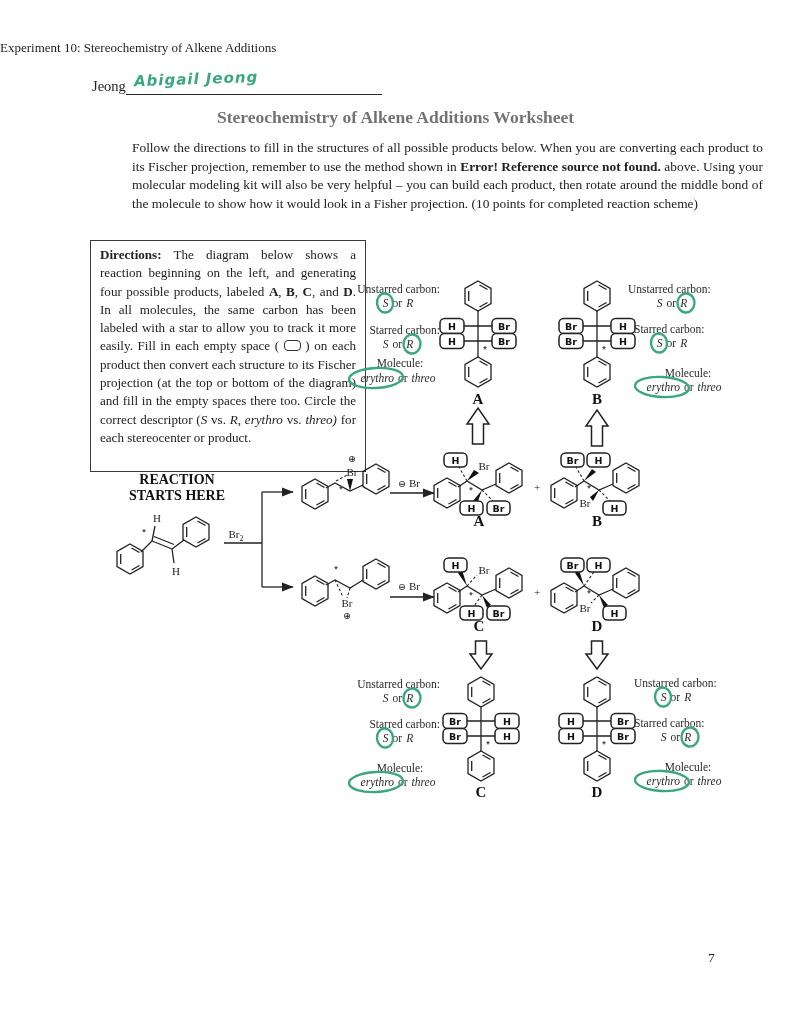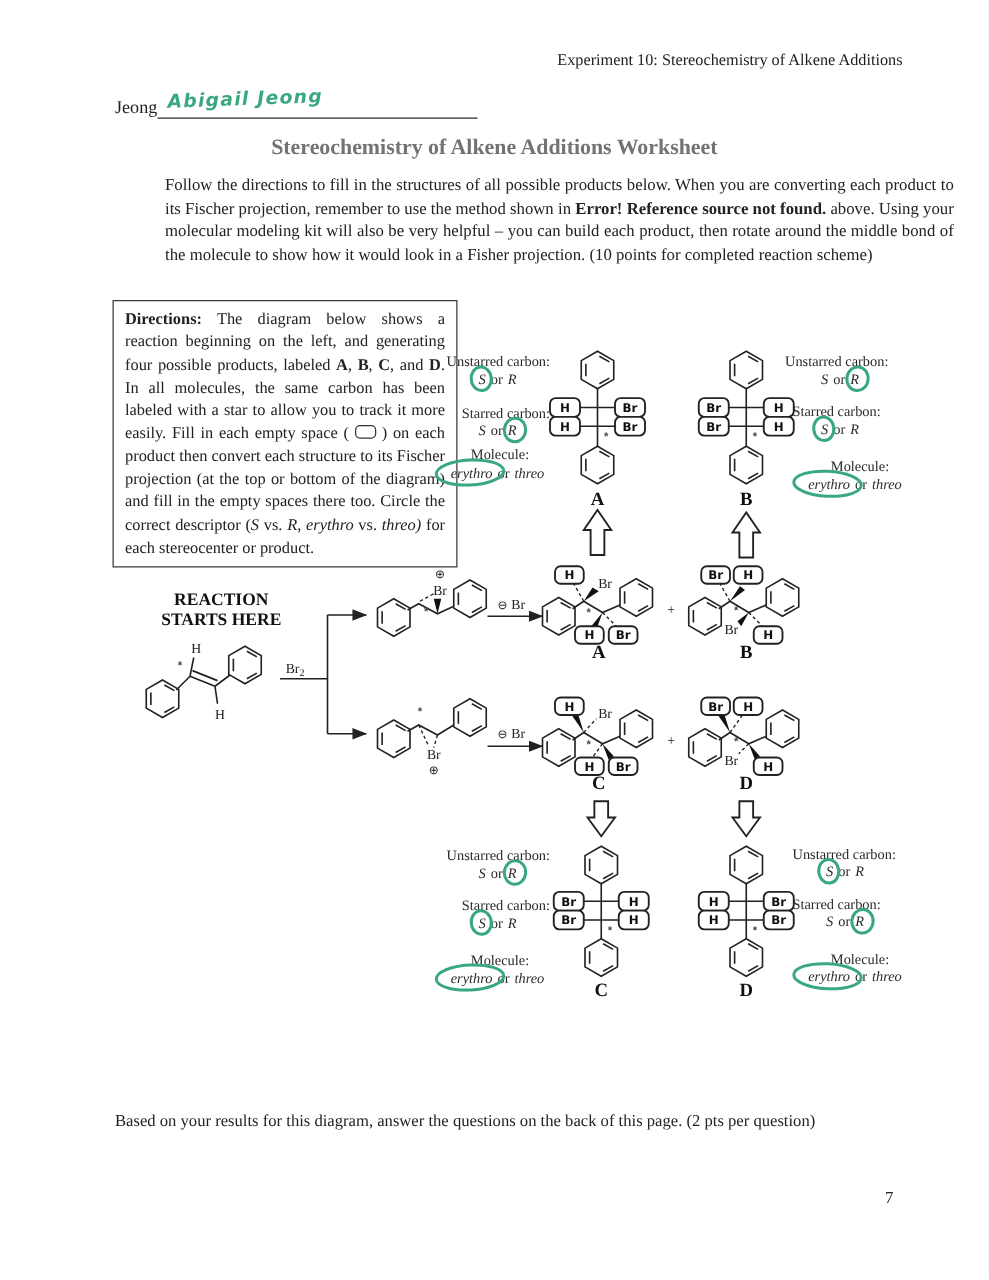--- a/index.html
+++ b/index.html
@@ -1,27 +1,27 @@
 <!DOCTYPE html>
 <html><head>
 <meta charset="utf-8">
 <style>
   html,body{margin:0;padding:0;background:#e8e8e8;}
   .page{position:relative;width:791px;height:1024px;background:#ffffff;margin:0 auto;
         font-family:"Liberation Serif",serif;color:#222;overflow:hidden;}
   .abs{position:absolute;}
-  .hdr{top:40px;left:0;width:722px;text-align:right;font-size:13px;color:#1d1d1d;}
+  .hdr{top:40px;left:0;width:722px;text-align:left;font-size:13px;color:#1d1d1d;}
   .namerow{top:76px;left:92px;font-size:14.5px;}
   .nameline{display:inline-block;width:256px;border-bottom:1.6px solid #2a2a2a;height:18px;position:relative;vertical-align:bottom;}
   .hand-name{position:absolute;left:8px;top:-6px;color:#3aa87f;
              font-family:"DejaVu Sans",sans-serif;font-weight:700;font-style:italic;
              font-size:15px;letter-spacing:1px;transform:rotate(-2deg);white-space:nowrap;}
   .title{top:107px;left:0;width:791px;text-align:center;font-weight:bold;font-size:17.5px;color:#737373;}
   .intro{top:139px;left:92px;width:631px;font-size:13.4px;line-height:18.6px;text-align:justify;margin-left:40px;}
-  .dirbox{top:240px;left:90px;width:256px;border:1.6px solid #3a3a3a;padding:5px 9px 6px 9px;
+  .dirbox{top:240px;left:90px;width:256px;border:1.6px solid #3a3a3a;padding:5px 9px 24px 9px;
           font-size:13.1px;line-height:18.3px;text-align:justify;background:#fff;}
   .footer{top:889px;left:92px;width:632px;font-size:13.3px;}
   .pagenum{top:950px;left:708px;font-size:13.5px;}
   .seg-b{font-weight:bold;}
   .seg-i{font-style:italic;}
   .inline-box{display:inline-block;width:15px;height:9px;border:1.3px solid #333;border-radius:4px;vertical-align:-1px;}
   svg{position:absolute;top:0;left:0;}
   .bond{stroke:#222;stroke-width:1.3;fill:none;}
   .dash{stroke:#222;stroke-width:1.1;fill:none;stroke-dasharray:2.6 2.2;}
   .wedge{fill:#111;stroke:none;}
@@ -295,16 +295,15 @@
       <ellipse class="gcircle" cx="663" cy="697" rx="8" ry="9.5" transform="rotate(-6 663 697)"></ellipse>
       <text class="ann" x="634" y="727">Starred carbon:</text>
       <text class="ann annm" x="676" y="741"><tspan class="it">S</tspan><tspan dx="4">or</tspan><tspan dx="4" class="it">R</tspan></text>
       <ellipse class="gcircle" cx="690" cy="737" rx="8.5" ry="9.5" transform="rotate(6 690 737)"></ellipse>
       <text class="ann annm" x="688" y="771">Molecule:</text>
       <text class="ann annm" x="684" y="785"><tspan class="it">erythro</tspan><tspan dx="4">or</tspan><tspan dx="4" class="it">threo</tspan></text>
       <ellipse class="gcircle" cx="662" cy="781" rx="27" ry="10" transform="rotate(3 662 781)"></ellipse>
     </g>
   </svg>
 
-  <div class="abs footer">Based on your results for this diagram, answer the questions on the back of this page. (2 pts per question)</div>
   <div class="abs pagenum">7</div>
 
 </div>
 
 </body></html>

